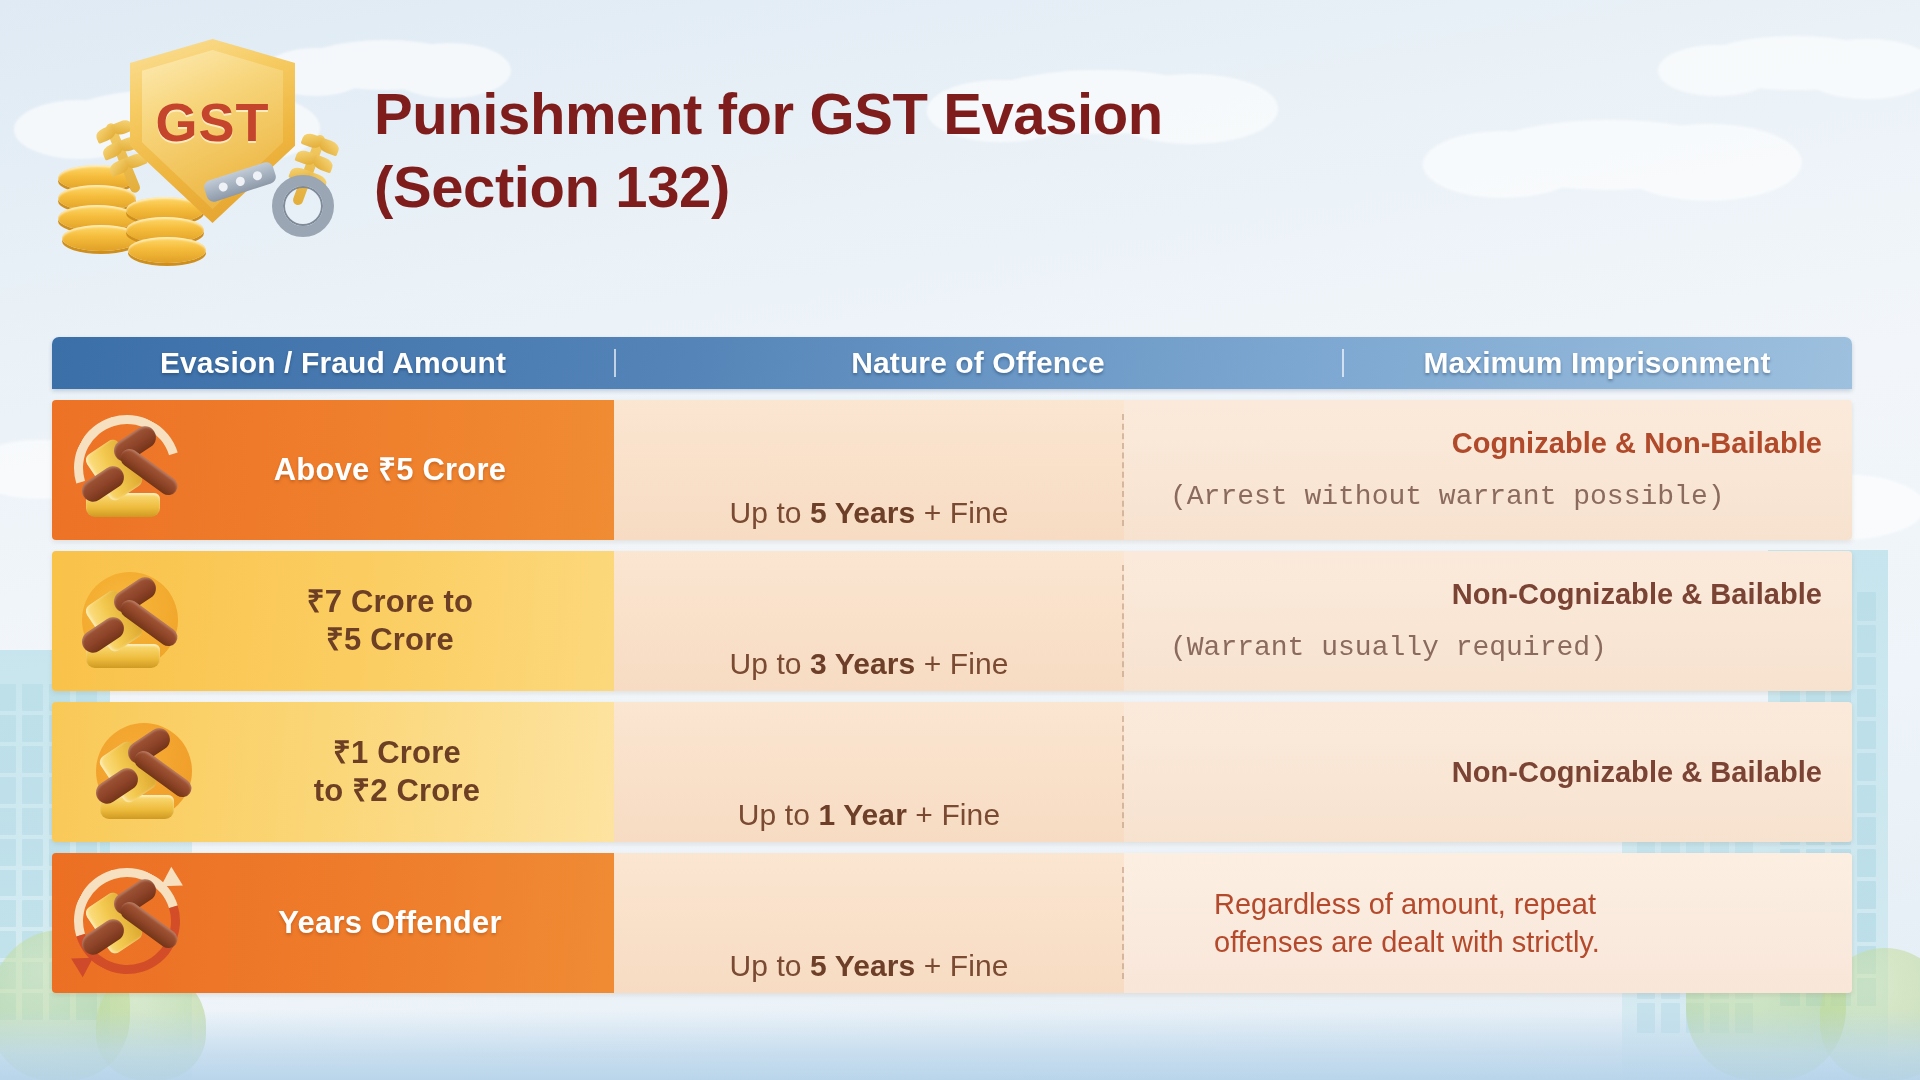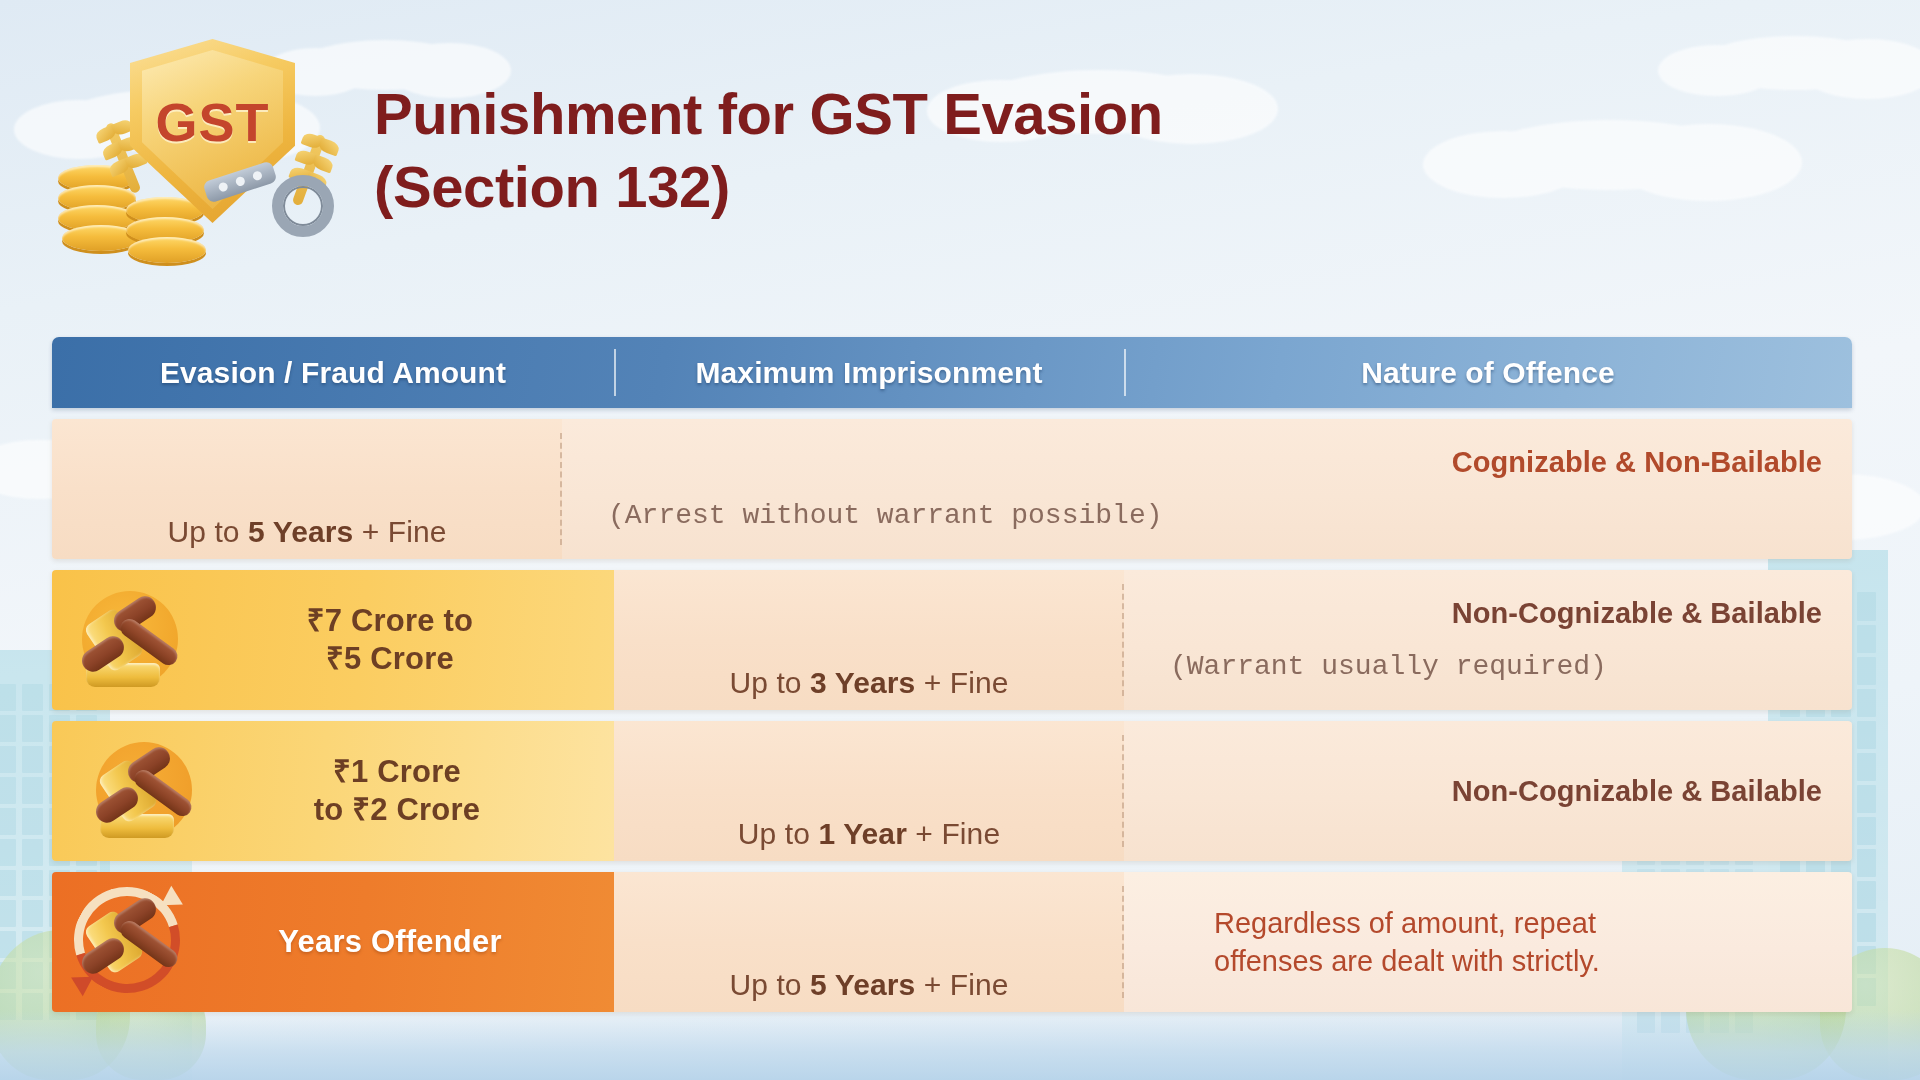--- a/index.html
+++ b/index.html
@@ -159,21 +159,21 @@
 
   
   #table {
     position: absolute;
     left: 52px; top: 337px;
     width: 1800px;
   }
 
   .thead {
     display: flex;
-    height: 71px;
+    height: 52px;
     border-radius: 7px 7px 0 0;
     background: linear-gradient(100deg, #3b6fa8 0%, #5383b7 34%, #7ba6d0 68%, #9dc0de 100%);
     box-shadow: 0 2px 4px rgba(40,70,110,.22);
     overflow: hidden;
   }
   .th {
     display: flex; align-items: center; justify-content: center;
     color: #ffffff;
     font-size: 30px;
     font-weight: 700;
@@ -592,25 +592,37 @@
       <span class="l1">Punishment for GST Evasion</span>
       <span class="l2">(Section 132)</span>
     </h1>
   </div>
 </div>
 
 <div id="table">
 
   <div class="thead">
     <div class="th col-a">Evasion / Fraud Amount</div>
+    <div class="th col-c">Nature of Offence</div>
     <div class="th col-b">Maximum Imprisonment</div>
-    <div class="th col-c">Nature of Offence</div>
   </div>
 
   <div class="trow r1">
+    <div class="cell-a">
+      <div class="gavel">
+        <div class="disc"></div>
+        <div class="arc"></div>
+        <div class="block"></div>
+        <div class="head"></div>
+        <div class="cap1"></div>
+        <div class="cap2"></div>
+        <div class="handle"></div>
+      </div>
+      <div class="label">Above ₹5 Crore</div>
+    </div>
     <div class="cell-b">
       <div class="txt">
         <span>Up to </span><b>5 Years</b><span> + Fine</span>
       </div>
     </div>
     <div class="cell-c">
       <div class="main" style="color:#B14A2B">Cognizable &amp; Non-Bailable</div>
       <div class="sub">(Arrest without warrant possible)</div>
     </div>
   </div>

